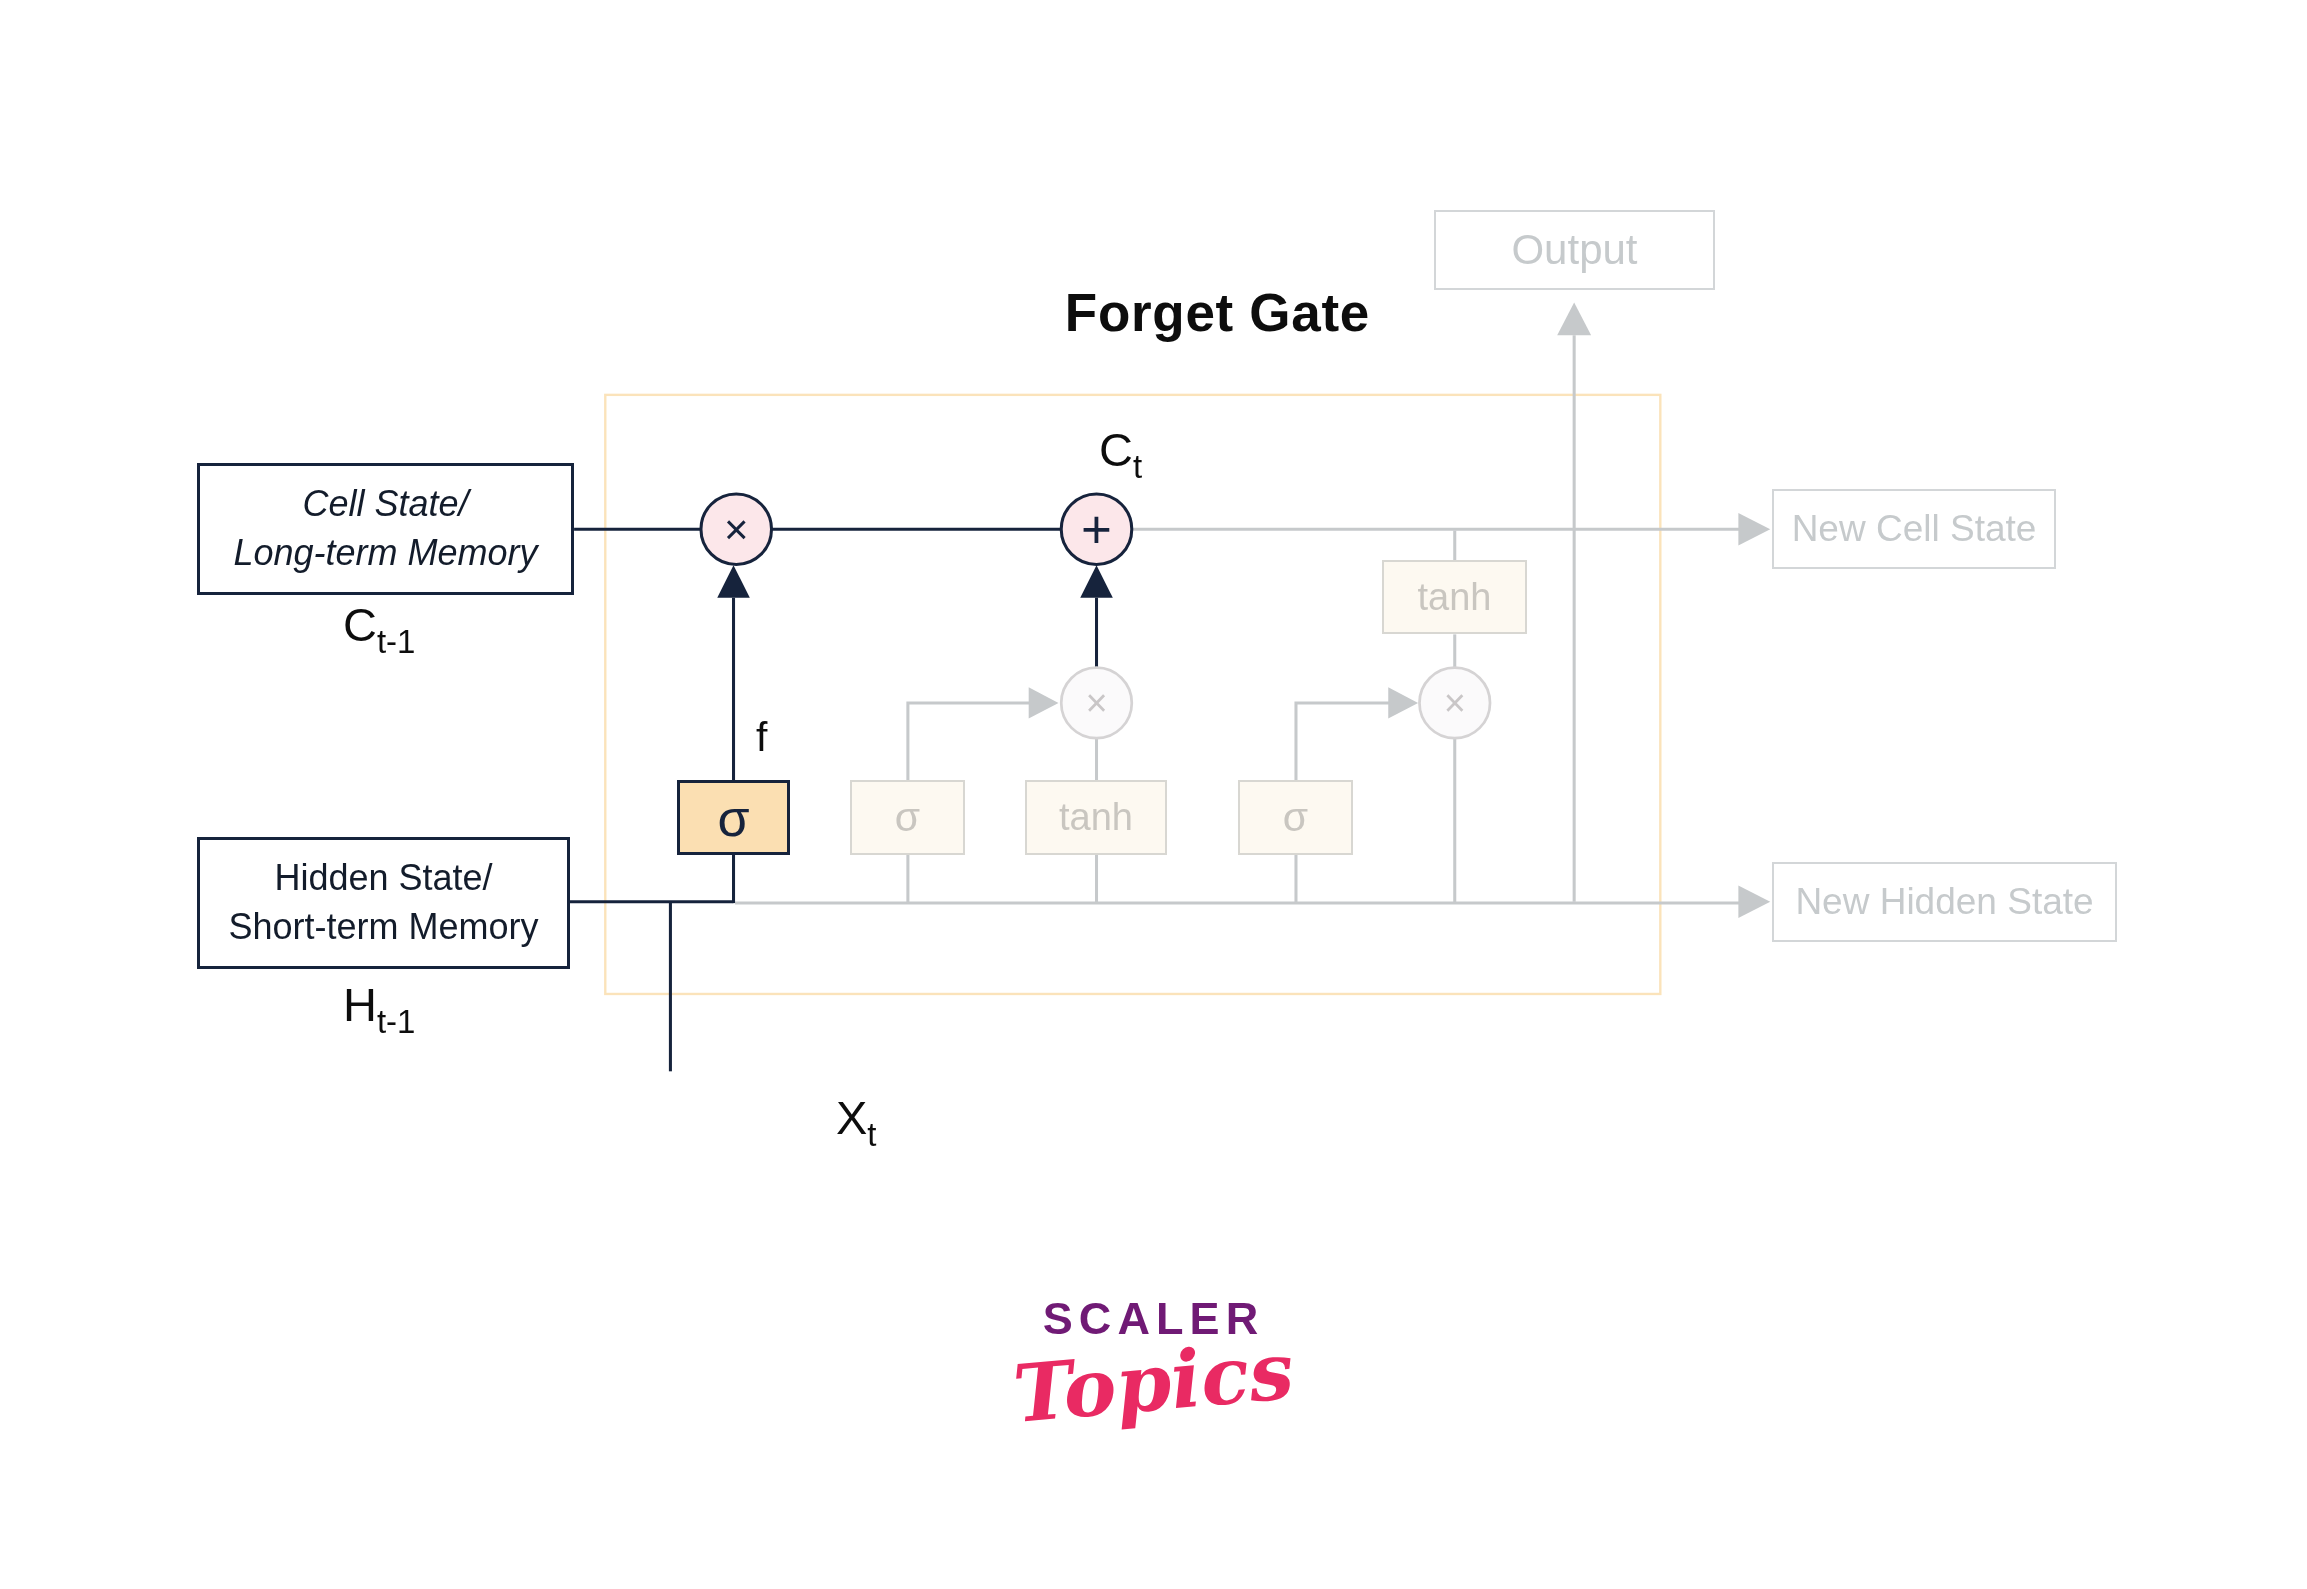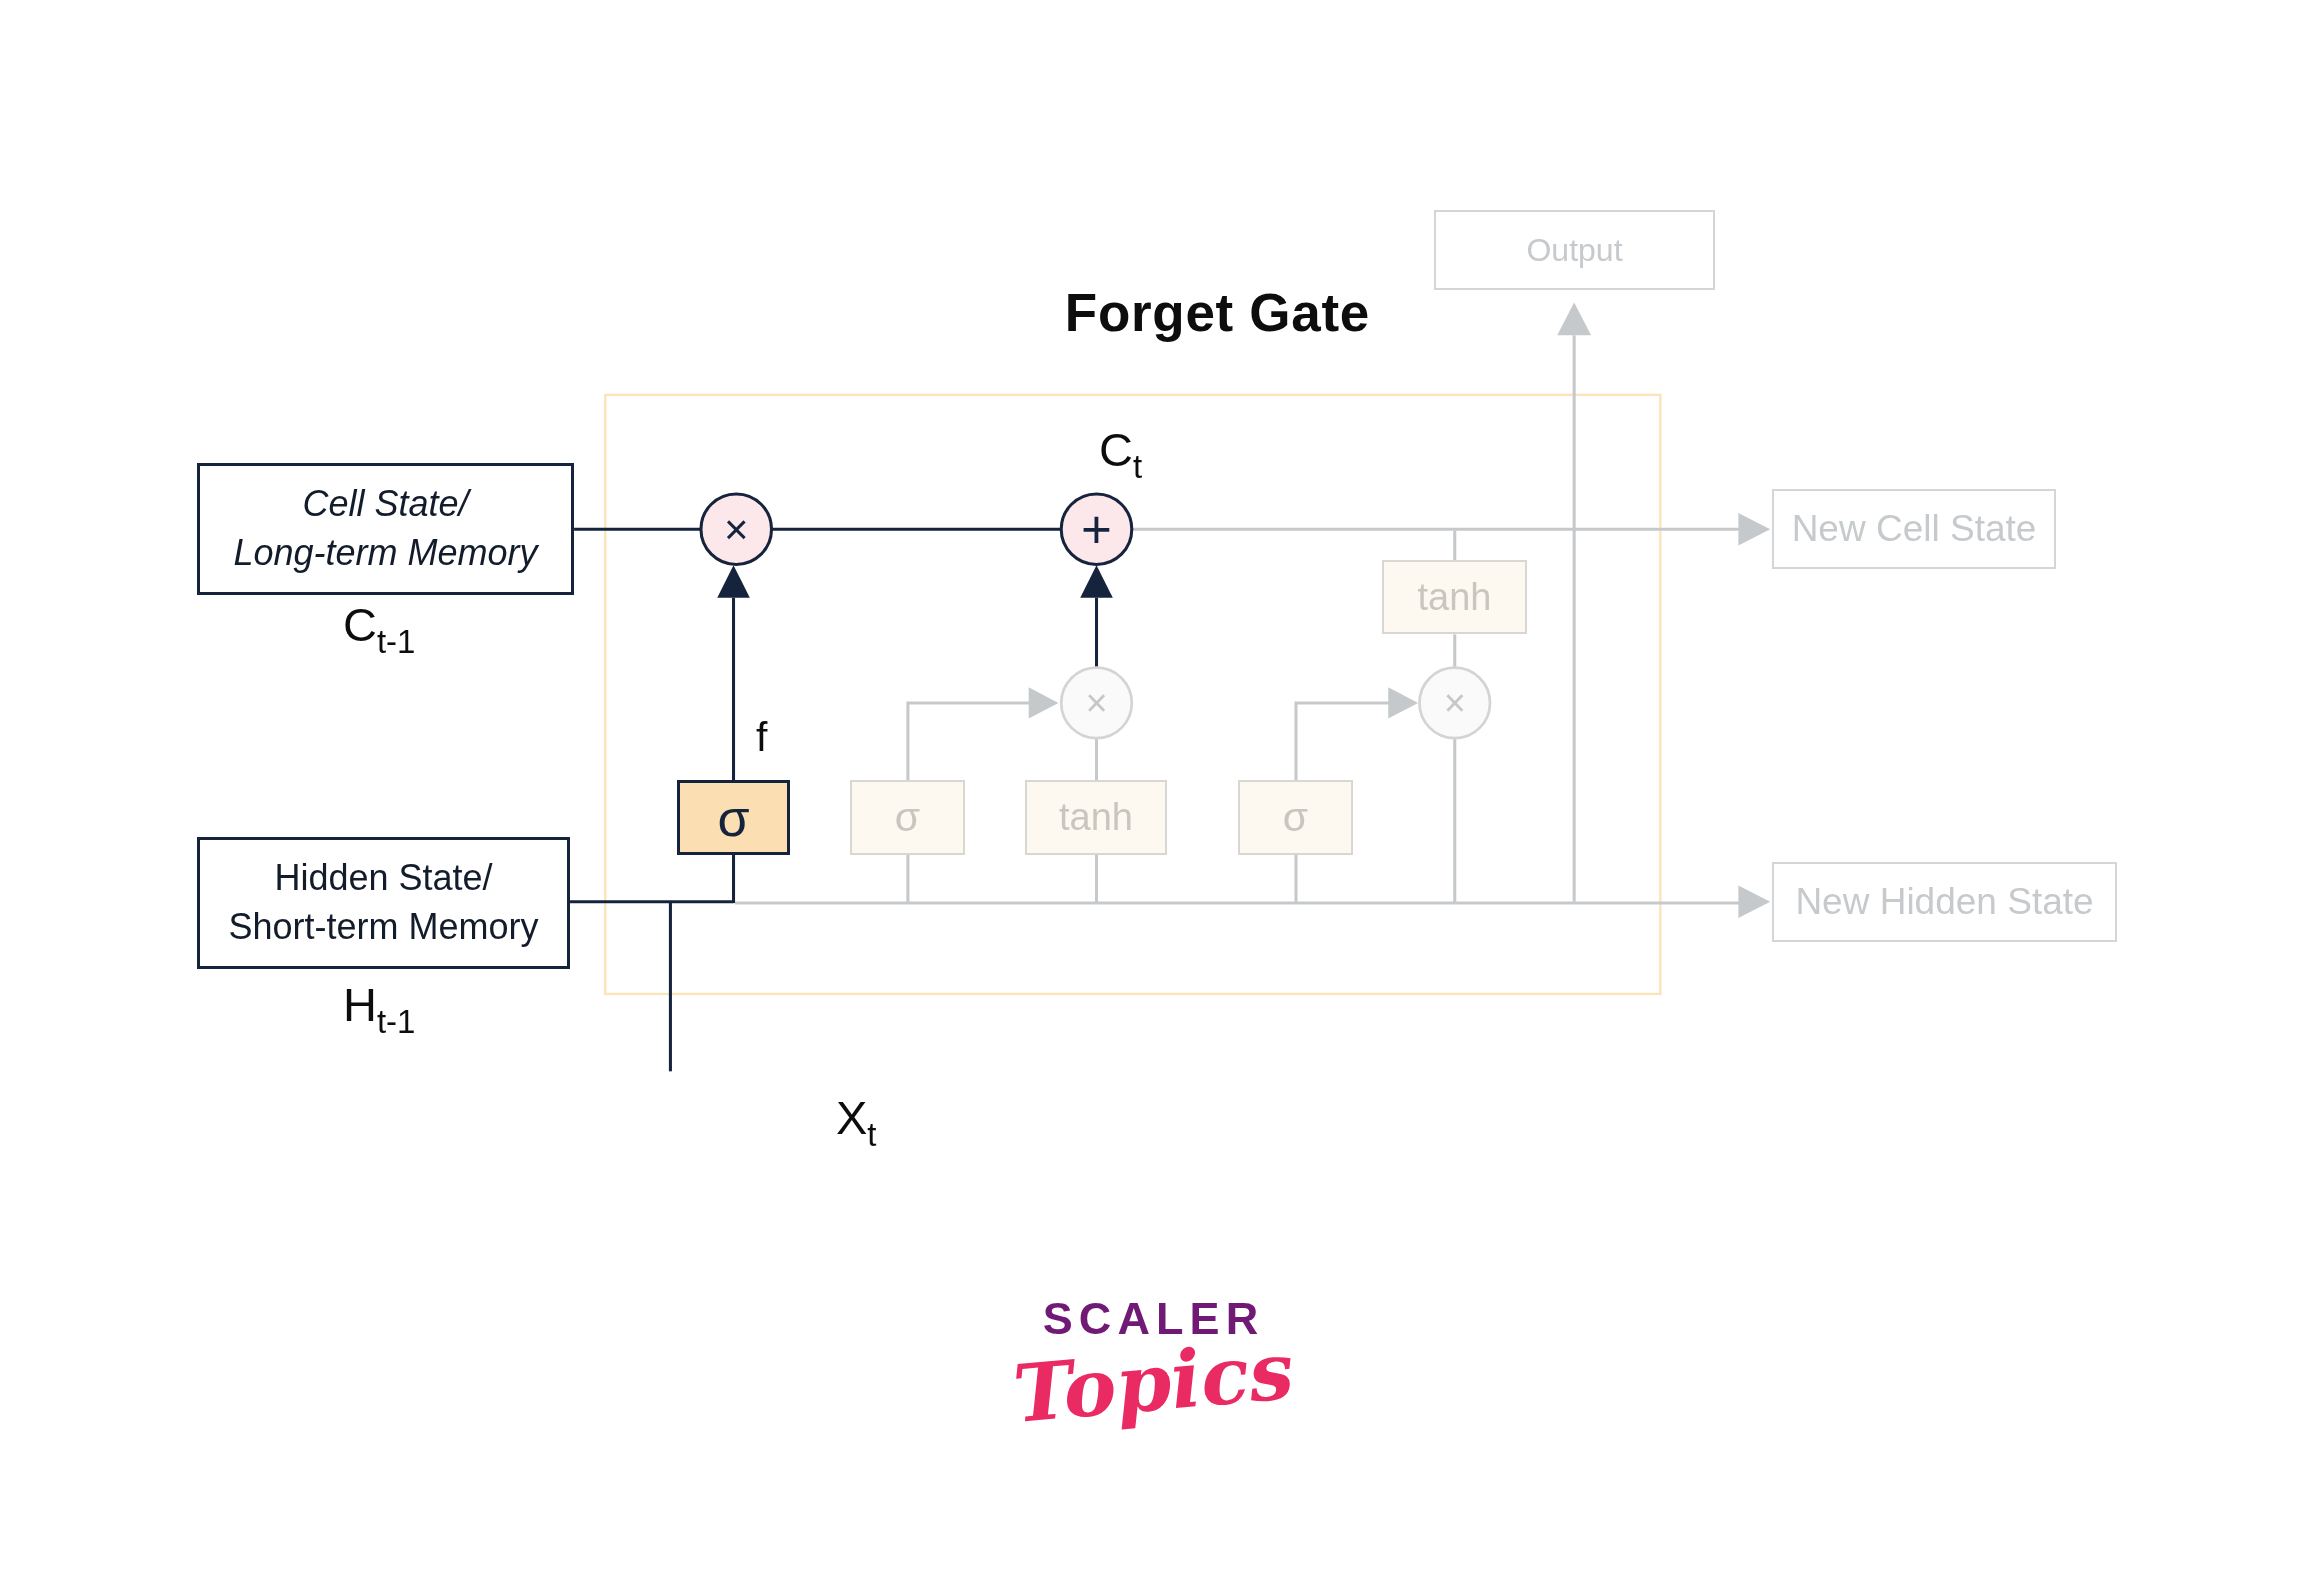--- a/index.html
+++ b/index.html
@@ -9,21 +9,21 @@
     background:#ffffff;
     font-family:"Liberation Sans","DejaVu Sans",sans-serif;
     overflow:hidden;
   }
   #wires{position:absolute;left:0;top:0;z-index:1;}
   .box{
     position:absolute;display:flex;align-items:center;justify-content:center;
     text-align:center;box-sizing:border-box;background:#ffffff;z-index:3;
   }
   .navy-box{border:3.4px solid #16233c;color:#131c2b;font-size:36px;line-height:1.35;}
-  .gray-box{border:2.7px solid #d3d6d8;color:#c6cacc;font-size:32px;background:#ffffff;}
+  .gray-box{border:2.7px solid #d3d6d8;color:#c6cacc;font-size:42px;background:#ffffff;}
   .faded-box{border:2.7px solid #d8d7d2;color:#c9c6c0;background:#fdf9f1;font-size:41px;}
   .sigma-active{border:3.4px solid #16233c;background:#fbdfb2;color:#16233c;font-size:52px;}
   .diagram-label{position:absolute;color:#0d0d0d;z-index:3;white-space:nowrap;}
   .base-glyph{font-size:47px;}
   .sub-glyph{font-size:33px;vertical-align:-12.2px;}
   #title{
     position:absolute;left:936px;top:282px;width:434px;text-align:right;
     font-size:53px;font-weight:bold;color:#0d0d0d;z-index:3;letter-spacing:0.7px;
   }
   #f-tag{position:absolute;left:756px;top:714px;font-size:41px;color:#0d0d0d;z-index:3;}

